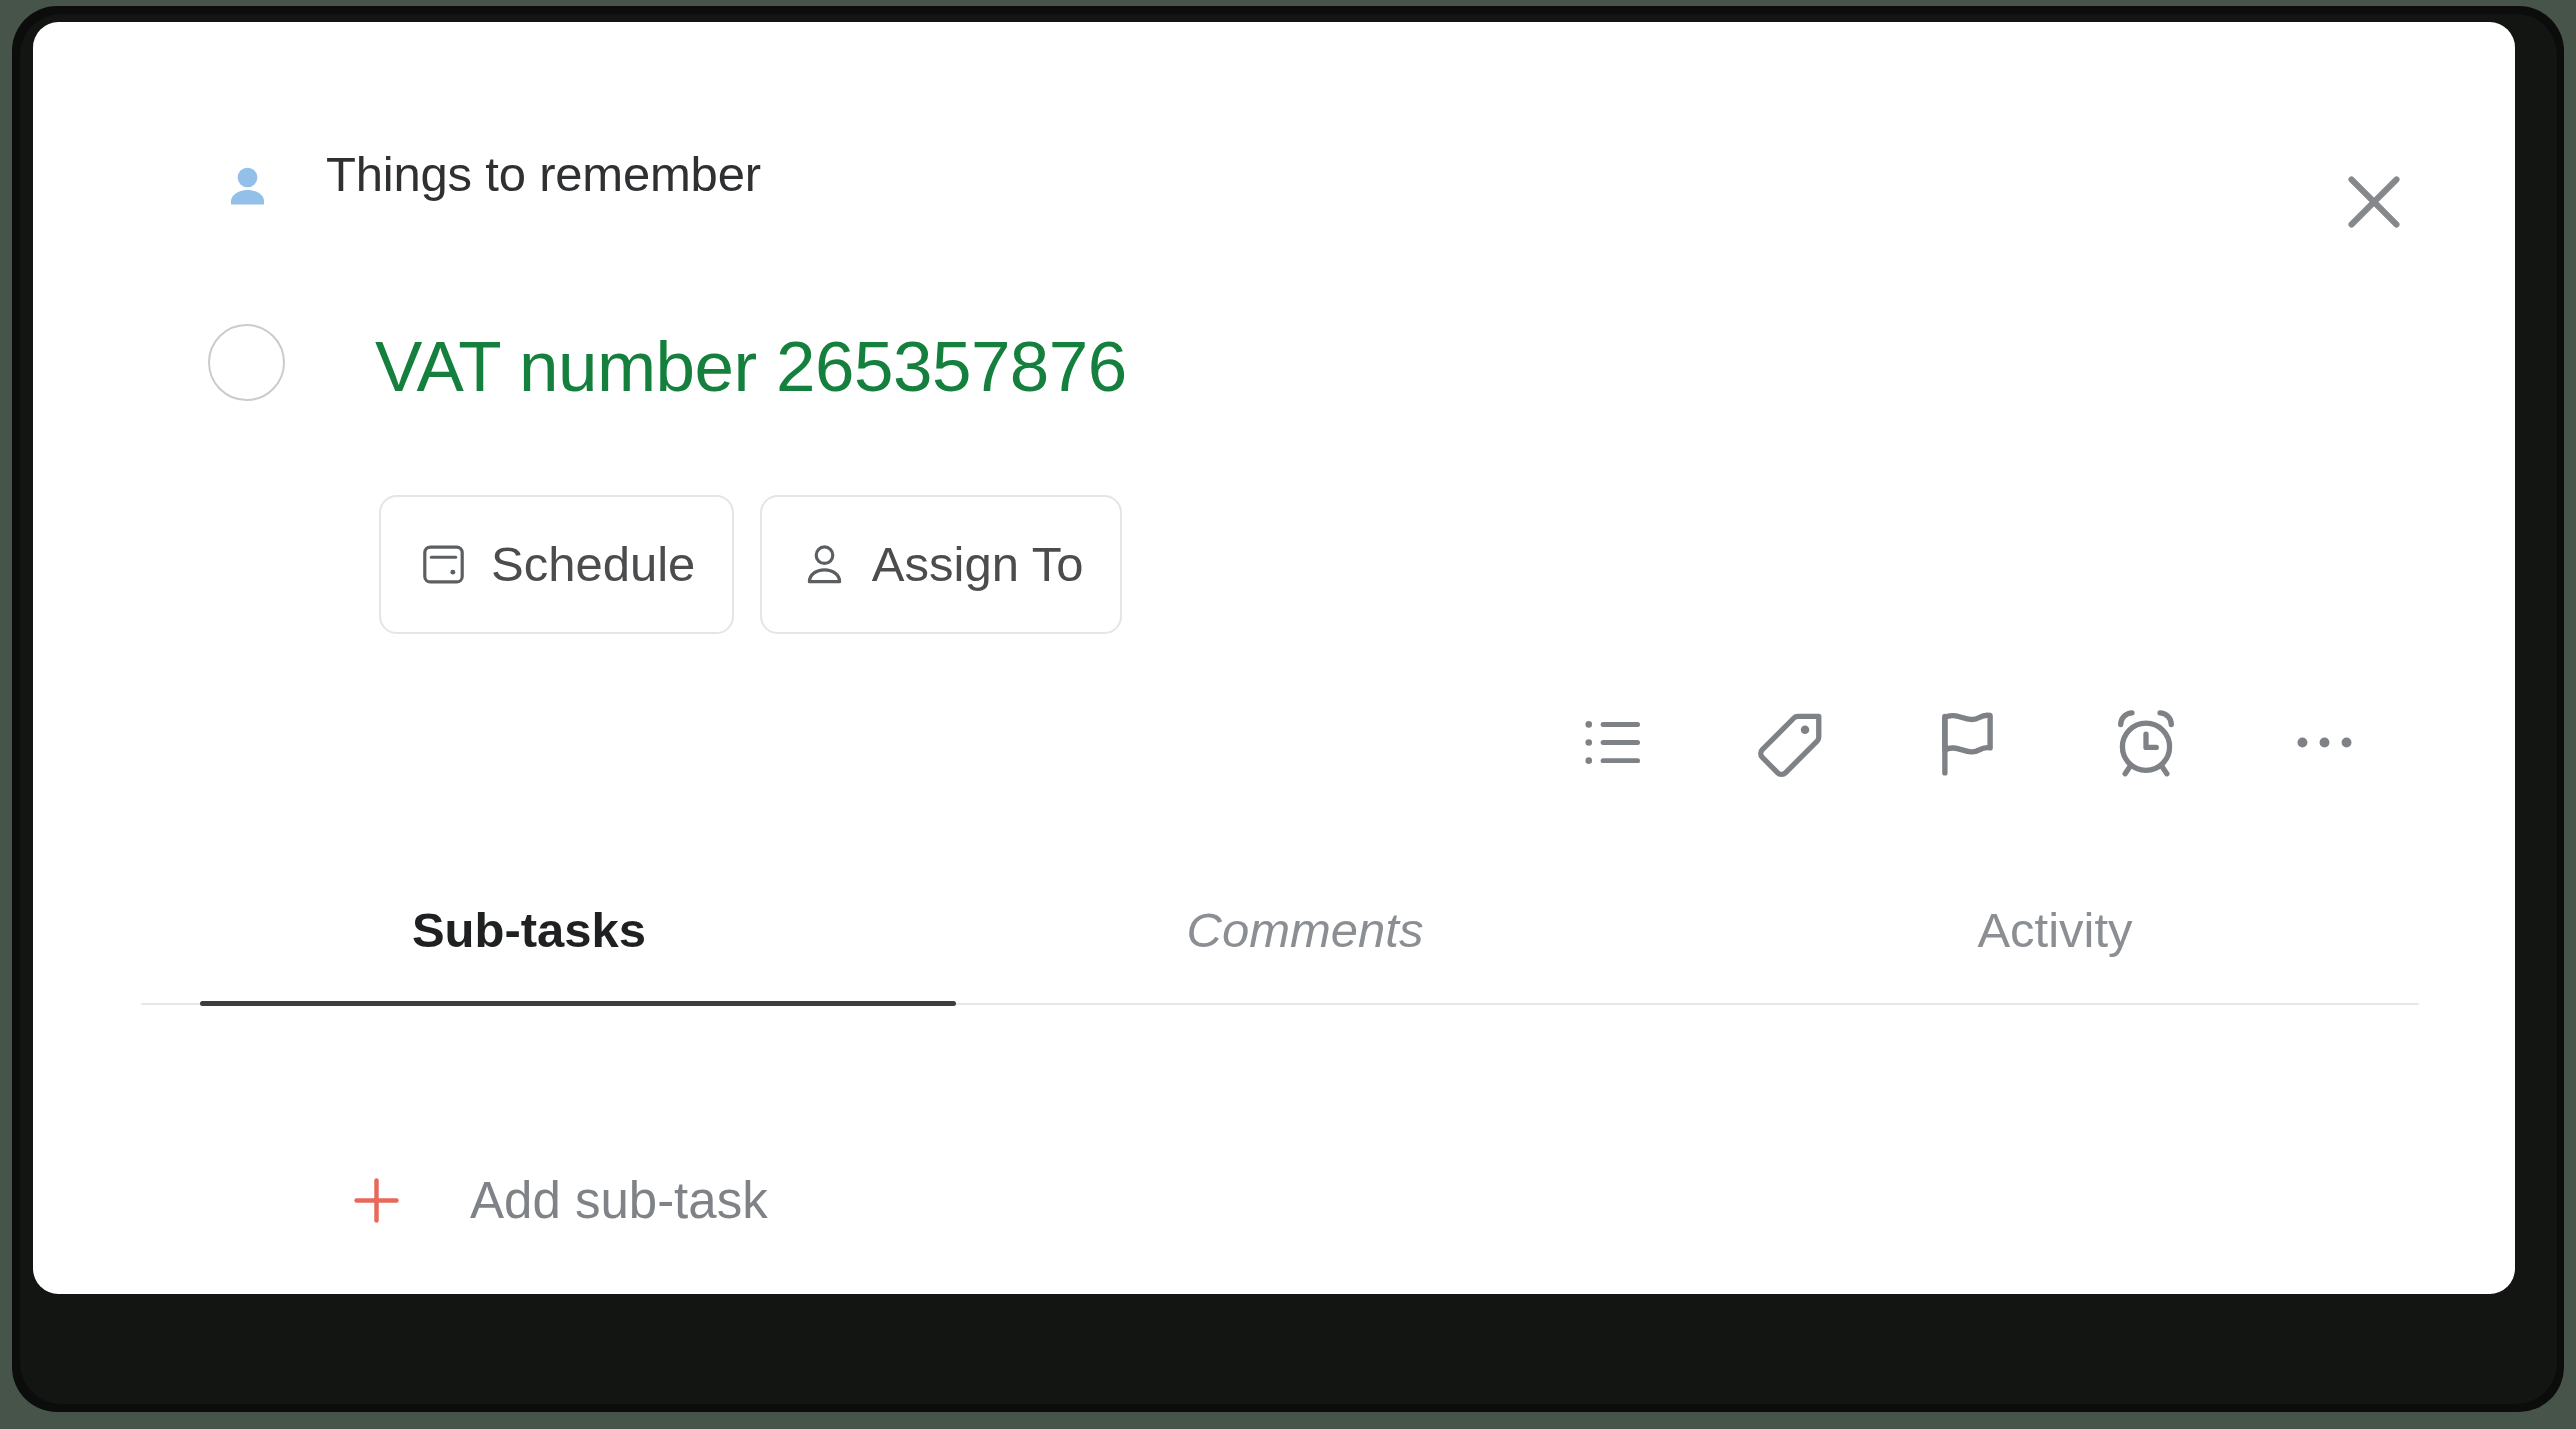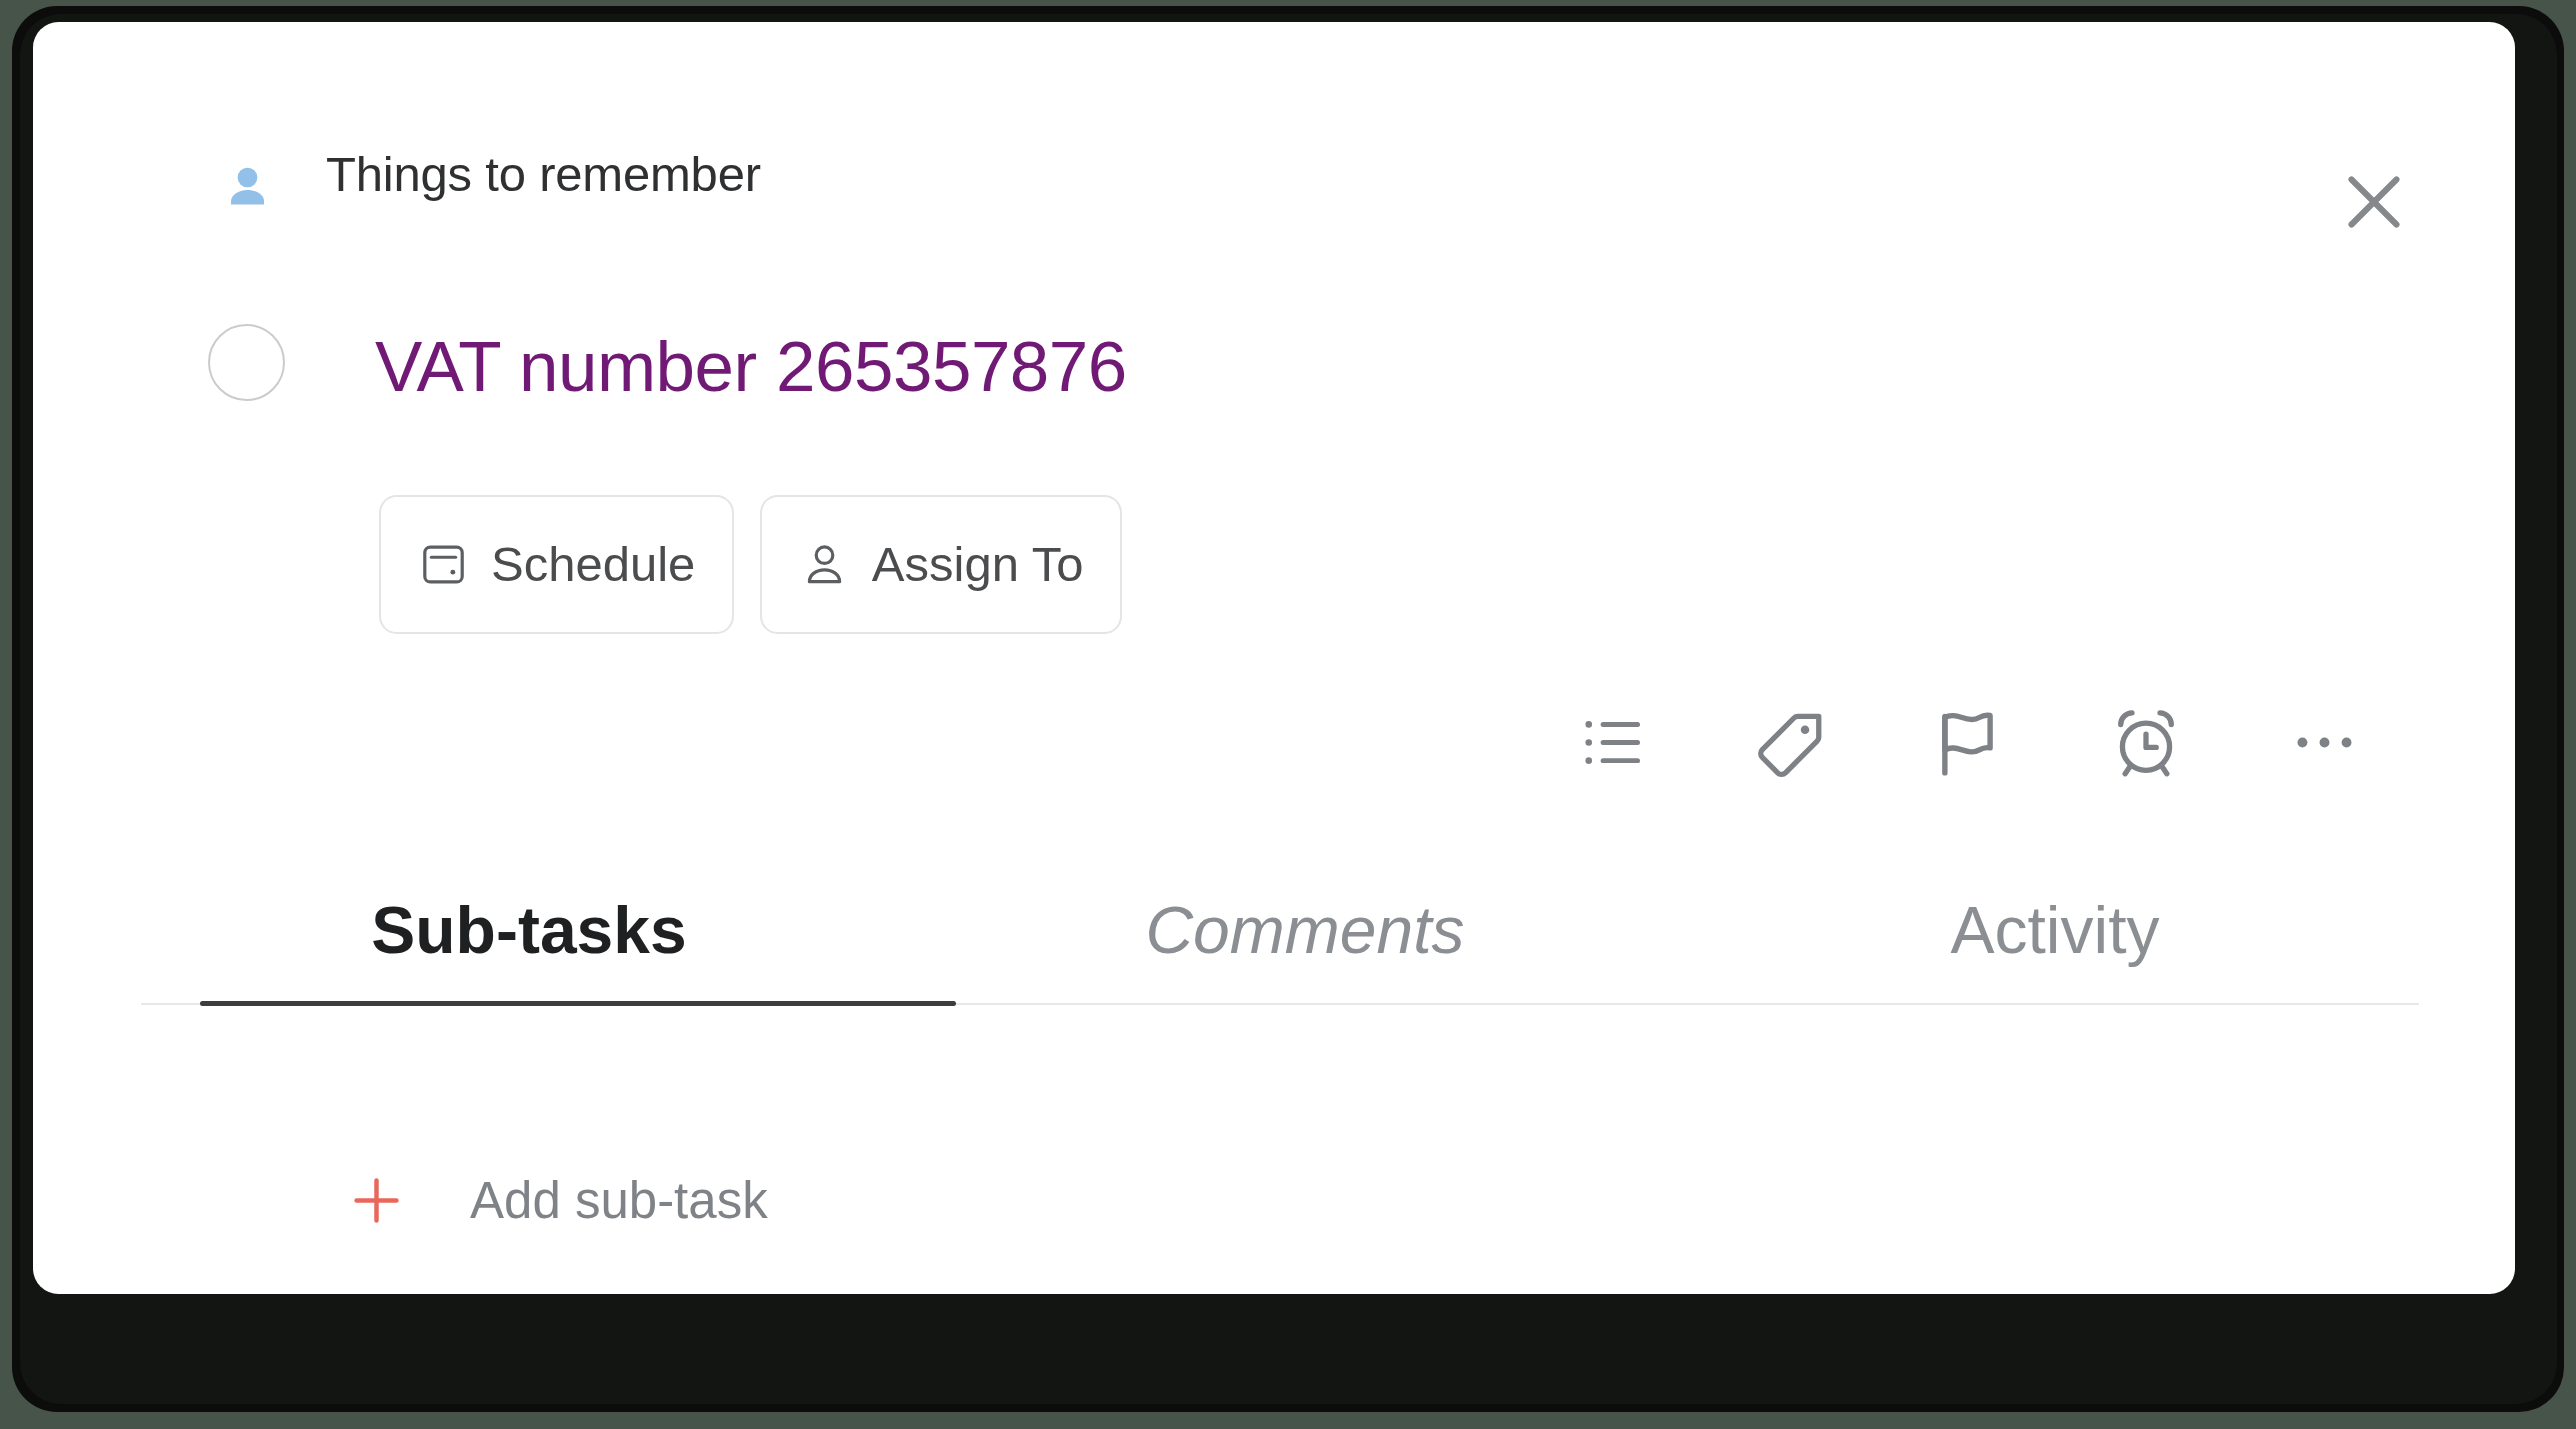--- a/index.html
+++ b/index.html
@@ -96,21 +96,21 @@
     border-radius: 50%;
     background: #fff;
     cursor: pointer;
   }
 
   .task-title {
     position: absolute;
     left: 342px;
     top: 304px;
     font-size: 71px;
-    color: #701a75;
+    color: #15803d;
     letter-spacing: -0.5px;
     white-space: nowrap;
   }
 
   
   .action-row {
     position: absolute;
     left: 346px;
     top: 473px;
     display: flex;
@@ -162,21 +162,21 @@
     width: 2278px;
     height: 157px;
   }
   .tab {
     position: absolute;
     top: 0;
     height: 128px;
     display: flex;
     align-items: center;
     justify-content: center;
-    font-size: 66px;
+    font-size: 49px;
     color: #8b8f93;
     cursor: pointer;
     white-space: nowrap;
   }
   .tab.active {
     color: #1f2021;
     font-weight: bold;
   }
   .tab-0 { left: 0px;    width: 776px; }
   .tab-1 { left: 776px;  width: 776px; font-style: italic; }

